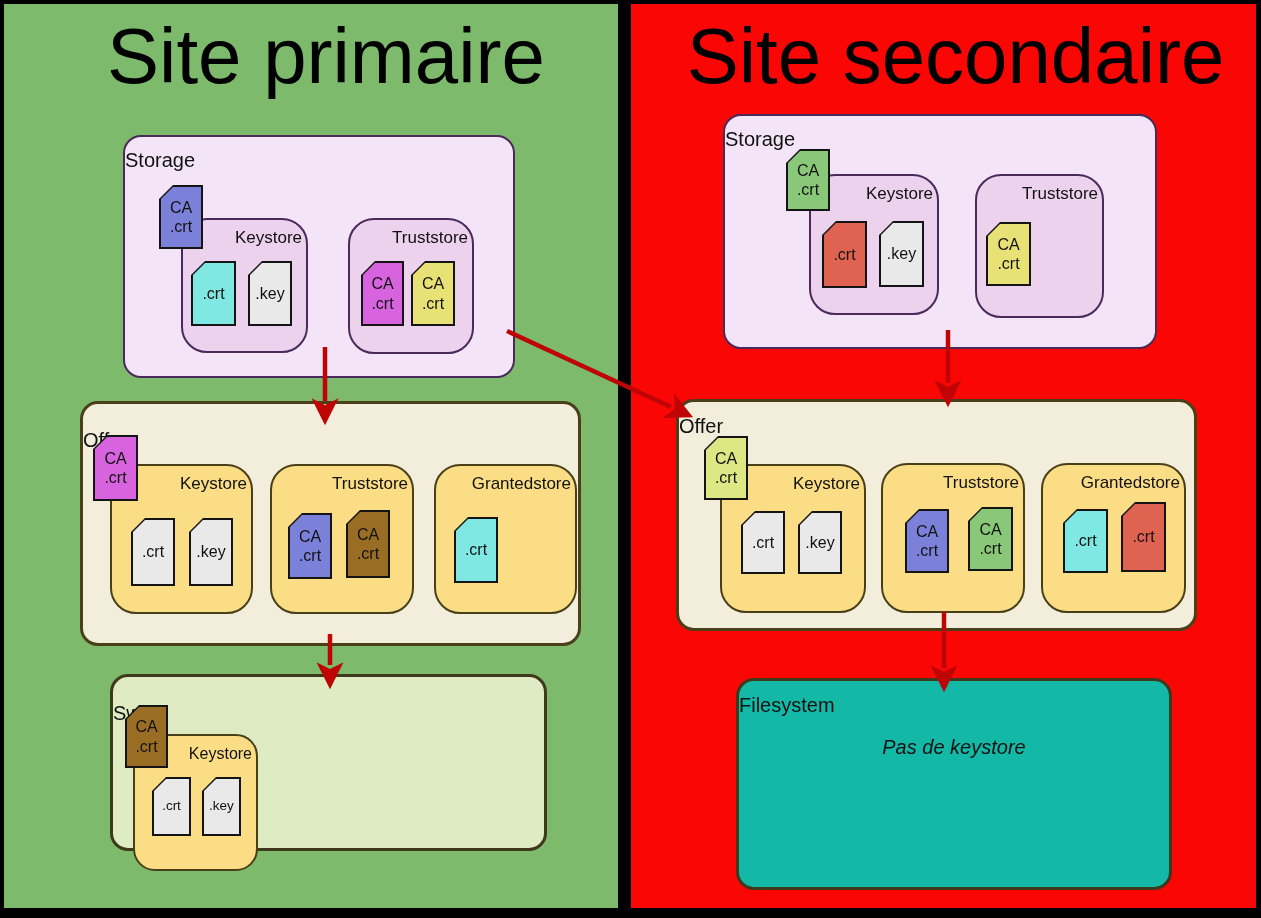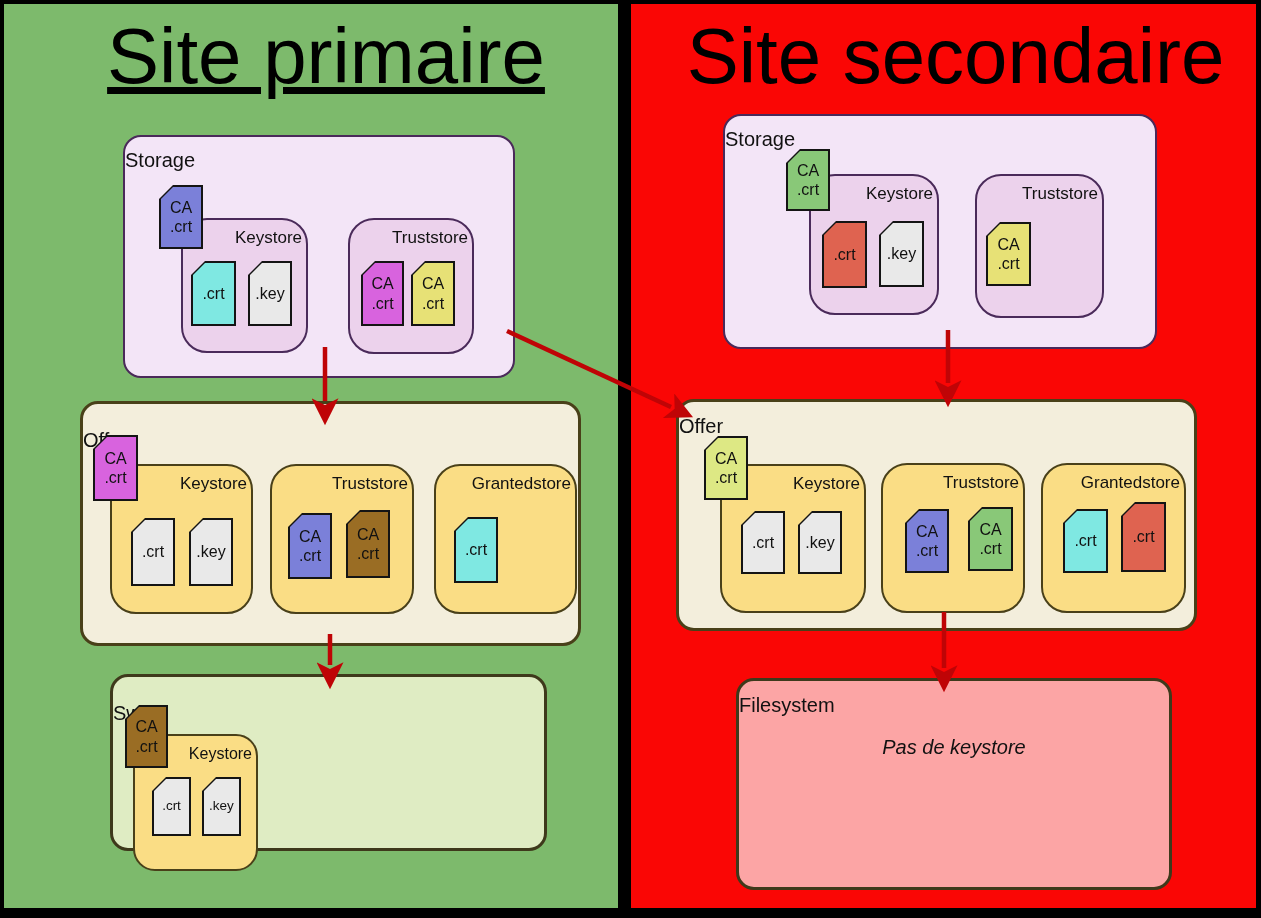--- a/index.html
+++ b/index.html
@@ -48,21 +48,21 @@
   .badge{z-index:6;}
   .subbox{z-index:3;}
   .arrows{position:absolute;left:0;top:0;z-index:12;pointer-events:none;}
 </style>
 </head>
 <body>
 
 <div class="stage" style="background: rgb(0, 0, 0);">
 
   <div class="panel" style="left: 4px; width: 614px; background: rgb(125, 186, 108);">
-    <div class="site-title" style="transform:translateX(15px);text-decoration:underline;">Site primaire</div>
+    <div class="site-title" style="transform:translateX(15px);">Site primaire</div>
   </div>
 
   <div class="box r18 b-violet" style="left: 123px; top: 135px; width: 392px; height: 243px; background: rgb(243, 229, 247);">
     <div class="box-title" style="top:13px;">Storage</div>
 
     <div class="file badge" style="left:34px;top:48px;width:44px;height:64px;">
       <div class="fill" style="background: rgb(123, 128, 217);">
         <span>CA</span>
         <span>.crt</span>
       </div>
@@ -261,21 +261,21 @@
         </div>
       </div>
       <div class="file" style="left:78px;top:37px;width:45px;height:70px;">
         <div class="fill" style="background: rgb(223, 99, 80);">
           <span>.crt</span>
         </div>
       </div>
     </div>
   </div>
 
-  <div class="box r18 b-dark" style="left: 736px; top: 678px; width: 436px; height: 212px; background: #fca5a5; padding-left: 13px;">
+  <div class="box r18 b-dark" style="left: 736px; top: 678px; width: 436px; height: 212px; background: #14b8a6; padding-left: 13px;">
     <div class="box-title" style="top:14px;">Filesystem</div>
     <div class="note-text" style="top:55px;font-style:italic;">Pas de keystore</div>
   </div>
 
   <svg class="arrows" width="1261" height="918" viewBox="0 0 1261 918">
     <defs>
       <marker id="ah" viewBox="0 0 10 10" refX="1" refY="5" markerWidth="7" markerHeight="6" orient="auto">
         <path d="M0,0 L10,5 L0,10 L2.5,5 Z" fill="#bf0406"></path>
       </marker>
     </defs>

